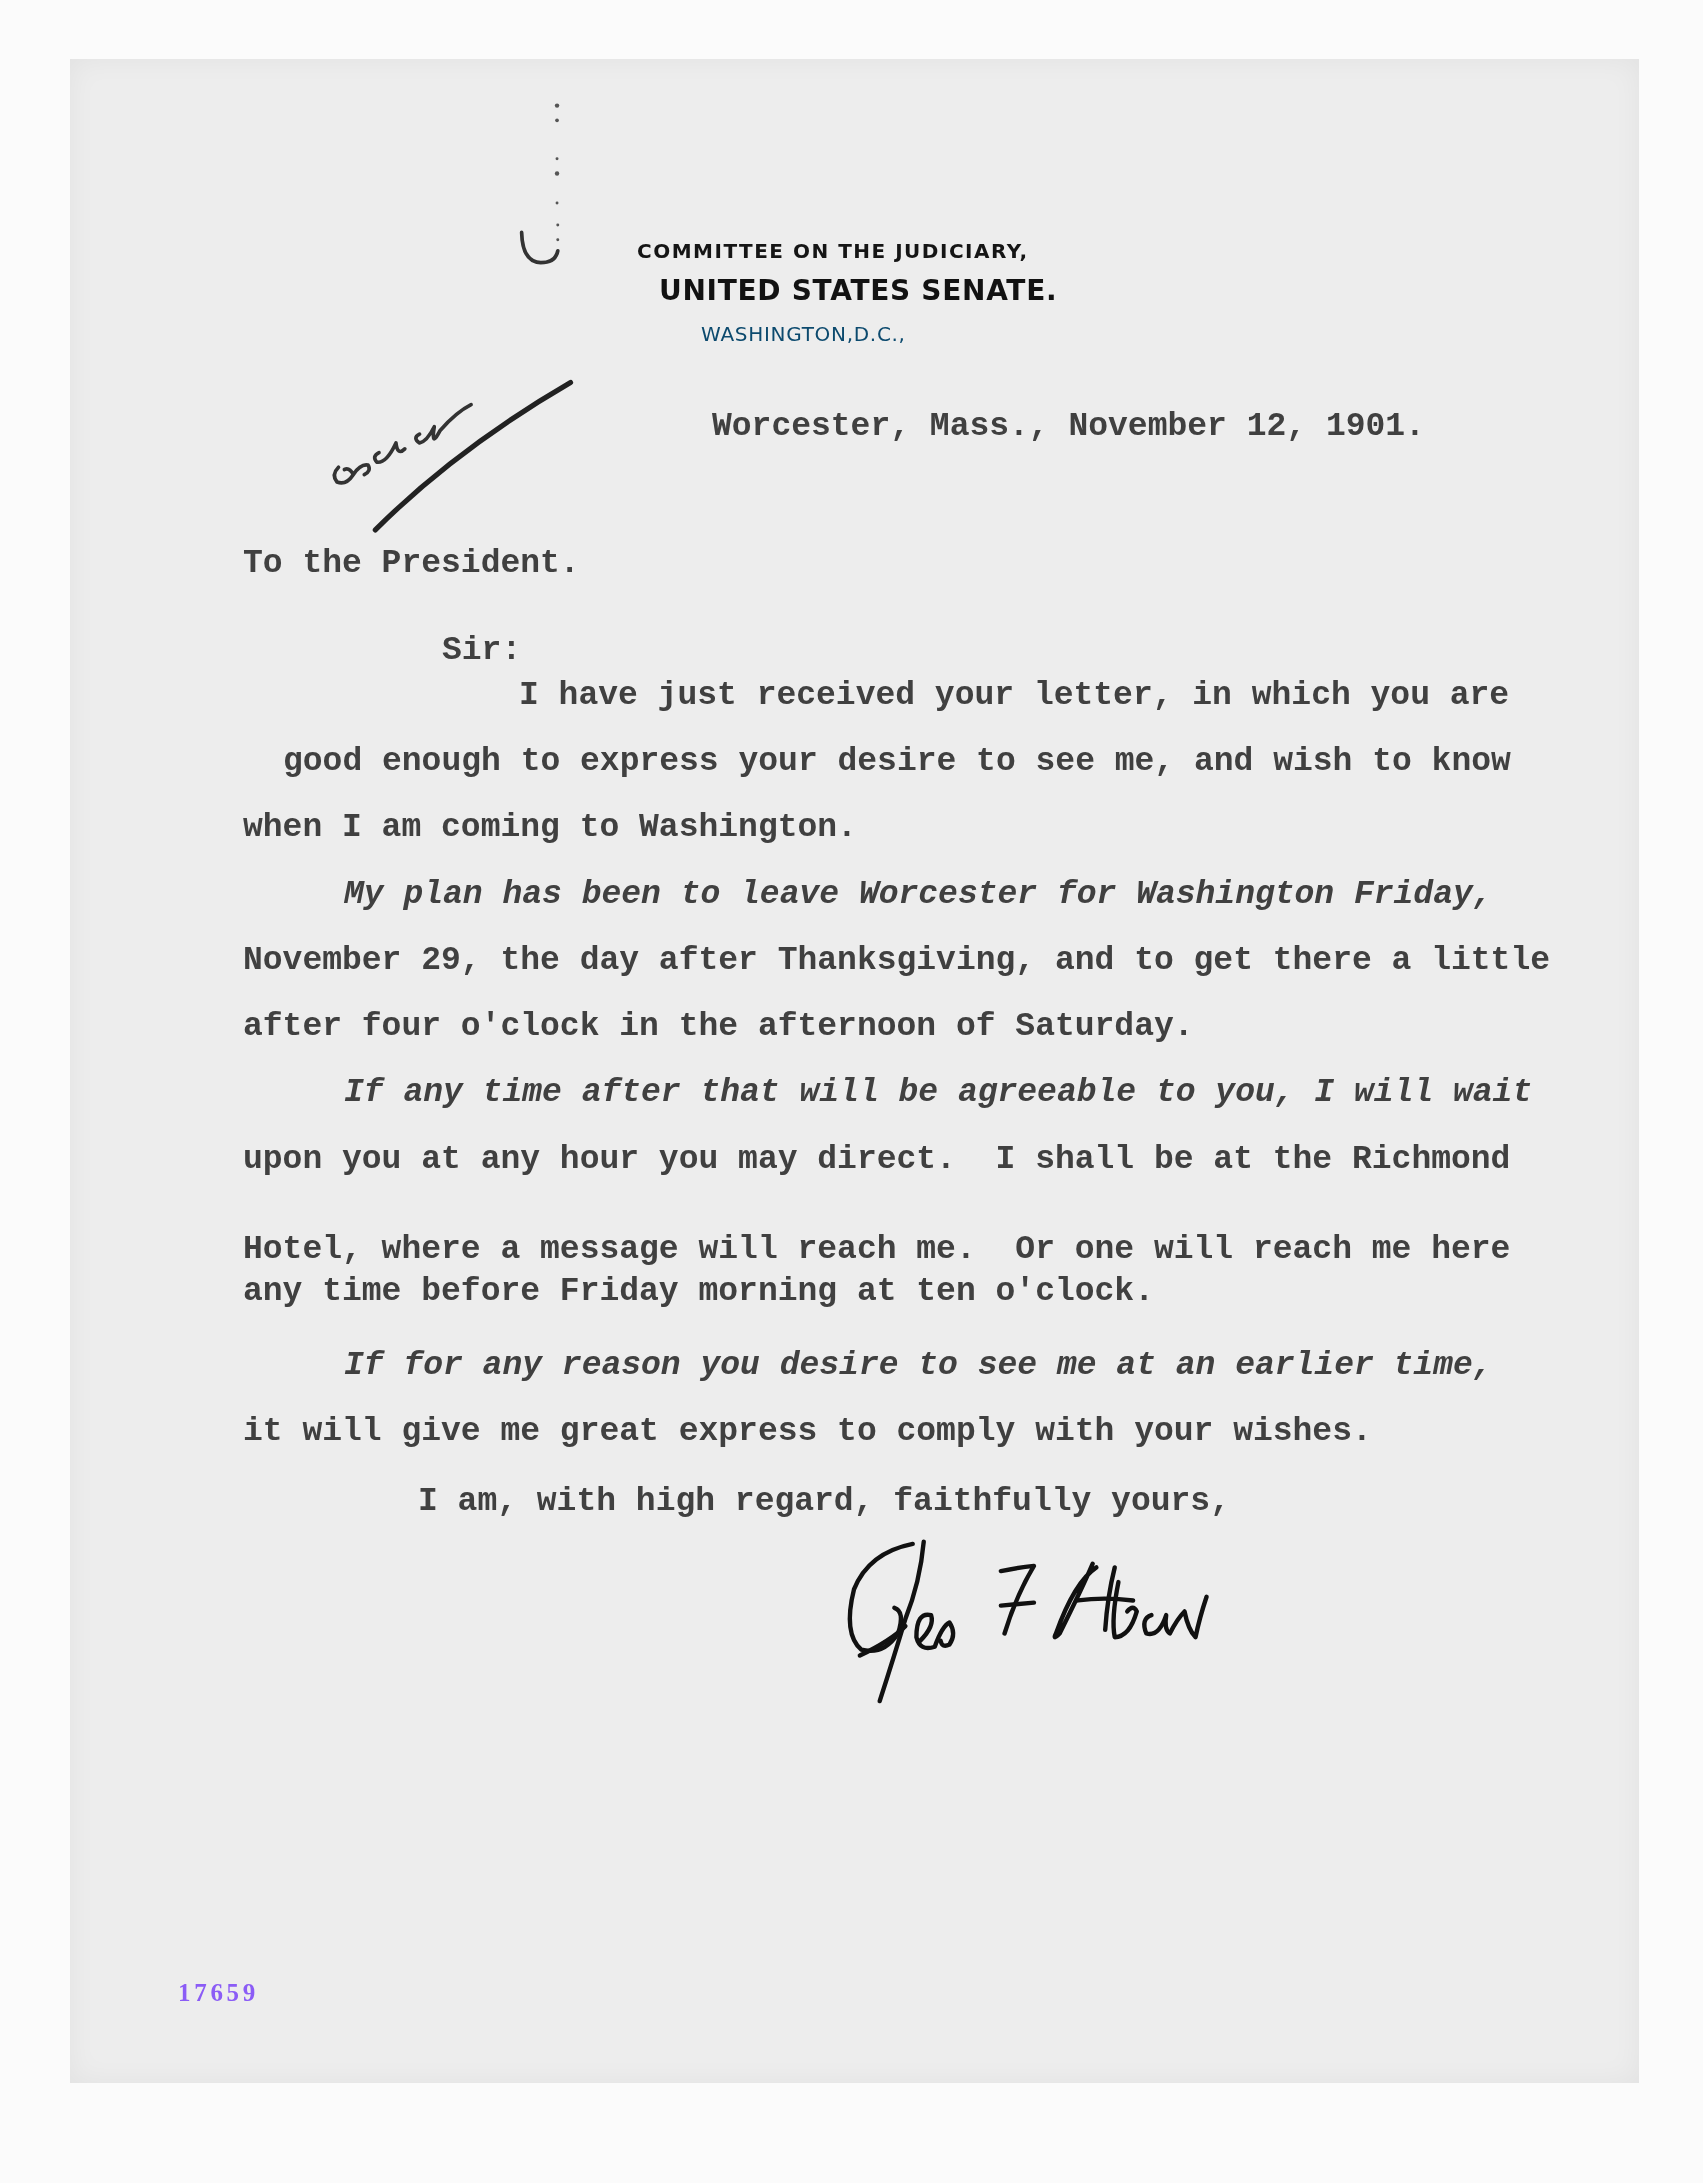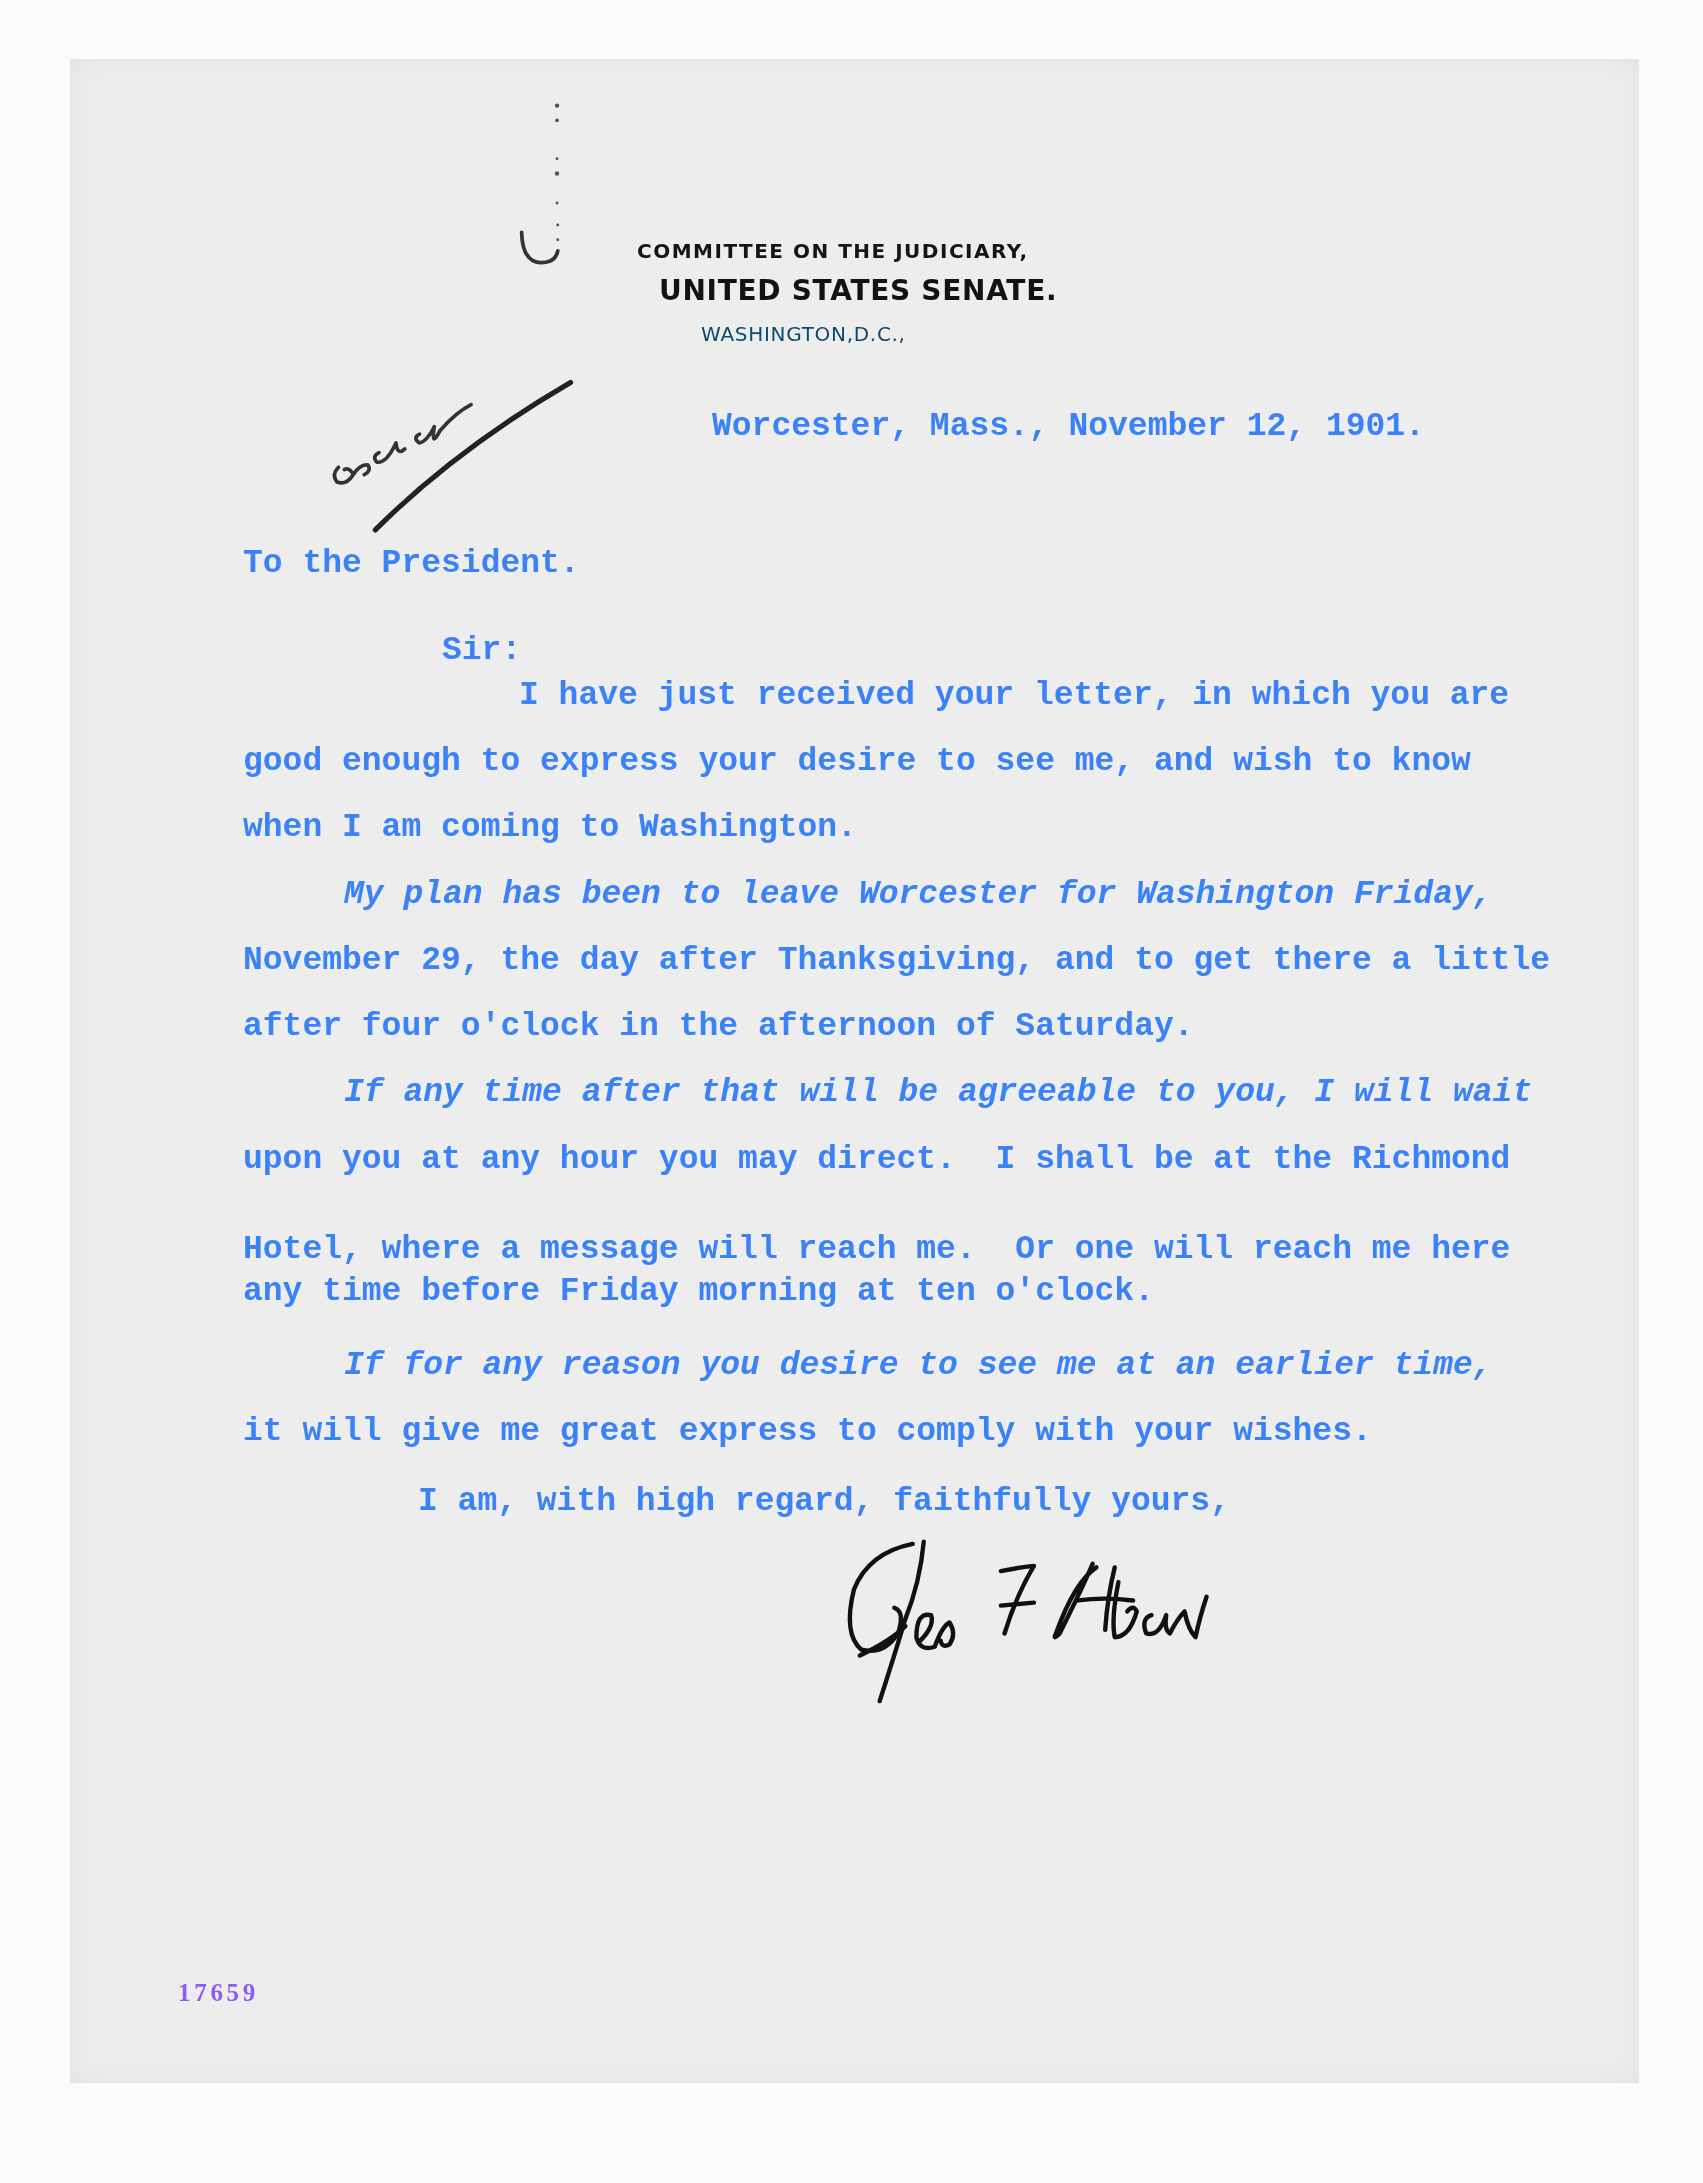--- a/index.html
+++ b/index.html
@@ -38,21 +38,21 @@
     font-family: "DejaVu Sans", sans-serif;
     font-weight: 400; font-size: 20px; letter-spacing: 0.7px;
     color: #0c4a6e;
   }
 
   
   .tw {
     font-family: "Liberation Mono", "DejaVu Sans Mono", monospace;
     font-size: 33px;
     font-weight: bold;
-    color: #3b82f6;
+    color: #404040;
     transform-origin: left top;
   }
   .dateline { left: 712px; top: 408px; }
   .salute-to { left: 243px; top: 545px; }
   .salute-sir { left: 442px; top: 612px; margin-top: 20px; }
 
   .para-line { left: 243px; }
   .indent { left: 344px; font-style: italic; }
   .indent-first { left: 519px; }
   .closing { left: 418px; top: 1483px; }
@@ -92,21 +92,21 @@
   <path d="M 40 185 Q 30 195 38 205 Q 50 210 60 195 Q 55 185 48 188 M 60 195 Q 70 180 80 182 Q 85 190 75 195 M 95 165 Q 85 170 92 178 Q 105 180 118 152 Q 120 170 130 160 M 150 140 Q 140 145 150 152 Q 160 150 170 130 Q 165 160 178 135 Q 200 110 220 100" fill="none" stroke="#333" stroke-width="5" stroke-linecap="round" stroke-linejoin="round"></path>
   <path d="M 90 270 Q 200 160 355 70" fill="none" stroke="#222" stroke-width="7" stroke-linecap="round"></path>
 </svg>
 
 <div class="abs tw dateline">Worcester, Mass., November 12, 1901.</div>
 
 <div class="abs tw salute-to">To the President.</div>
 <div class="abs tw salute-sir">Sir:</div>
 
 <div class="abs tw indent-first" style="top:677px;">I have just received your letter, in which you are</div>
-<div class="abs tw para-line" style="top:743px;">good enough to express your desire to see me, and wish to know</div>
+<div class="abs tw para-line" style="top:743px;margin-left:40px;">good enough to express your desire to see me, and wish to know</div>
 <div class="abs tw para-line" style="top:809px;">when I am coming to Washington.</div>
 
 <div class="abs tw indent" style="top:876px;">My plan has been to leave Worcester for Washington Friday,</div>
 <div class="abs tw para-line" style="top:942px;">November 29, the day after Thanksgiving, and to get there a little</div>
 <div class="abs tw para-line" style="top:1008px;">after four o'clock in the afternoon of Saturday.</div>
 
 <div class="abs tw indent" style="top:1074px;">If any time after that will be agreeable to you, I will wait</div>
 <div class="abs tw para-line" style="top:1141px;">upon you at any hour you may direct.  I shall be at the Richmond</div>
 <div class="abs tw para-line" style="top:1207px;margin-top:24px;">Hotel, where a message will reach me.  Or one will reach me here</div>
 <div class="abs tw para-line" style="top:1273px;">any time before Friday morning at ten o'clock.</div>

